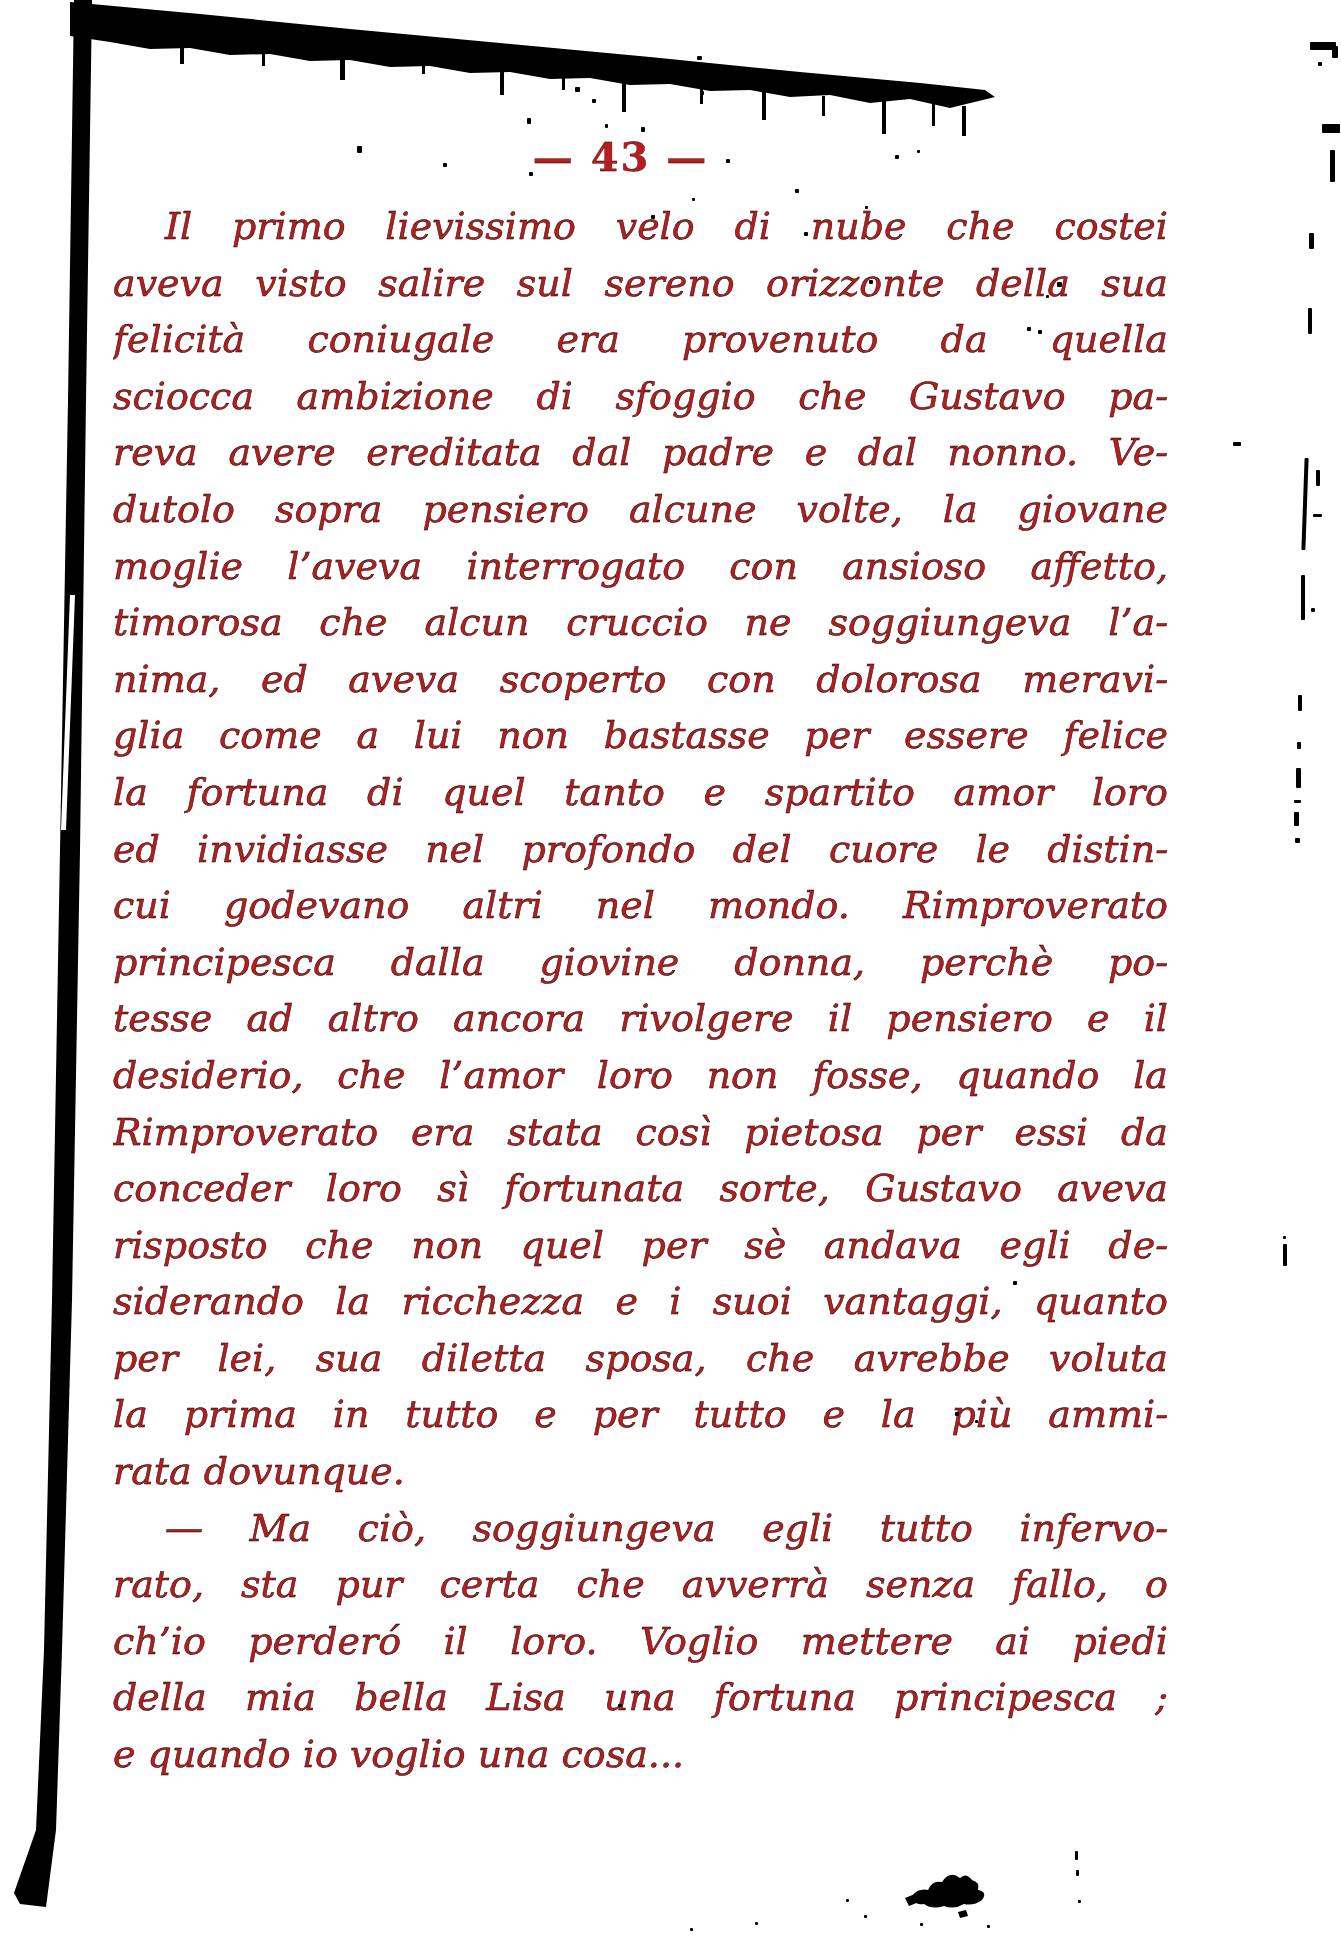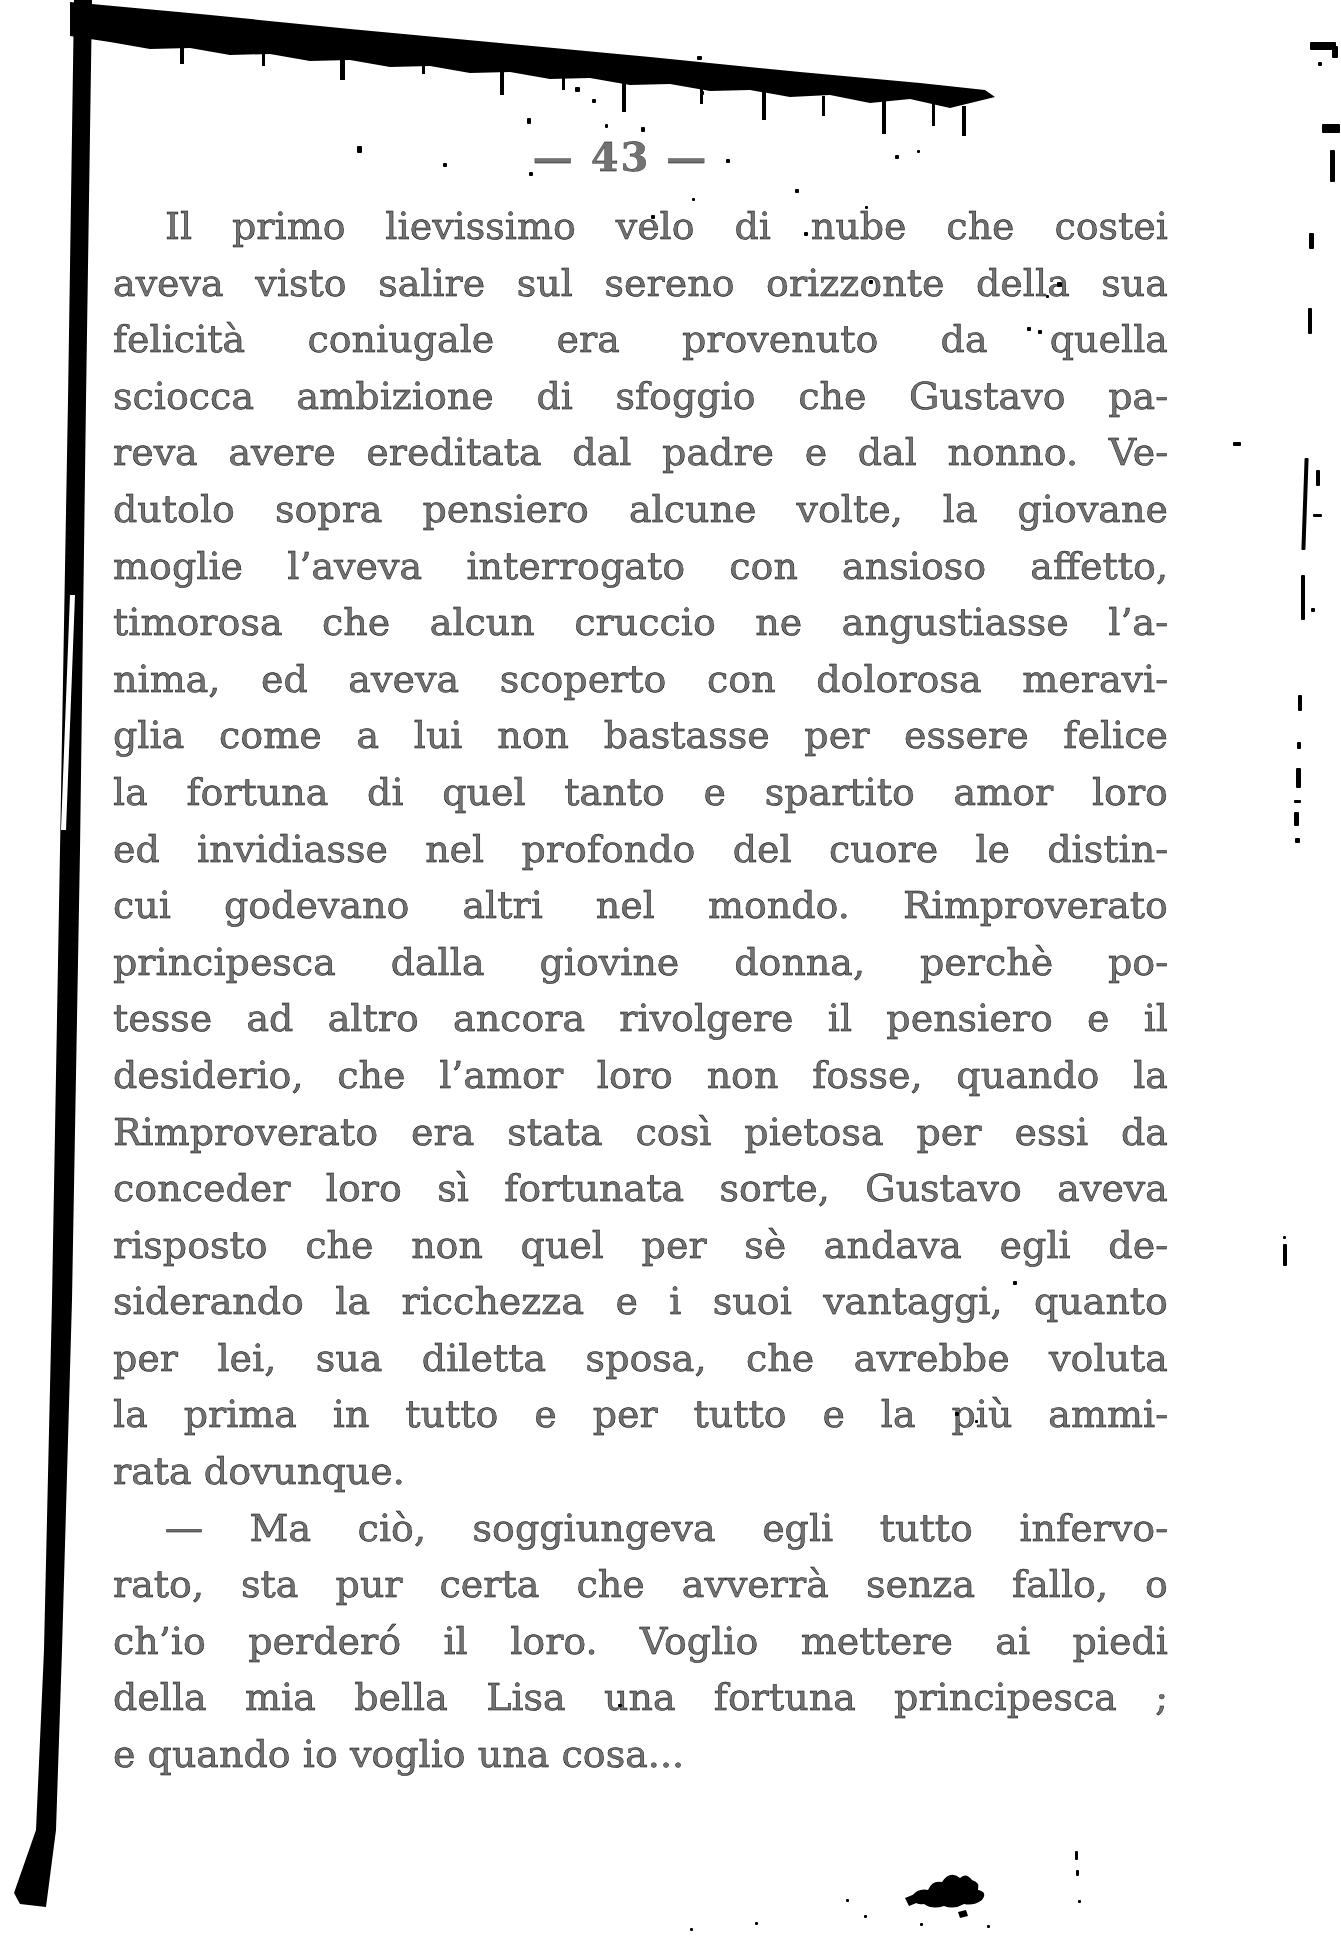--- a/index.html
+++ b/index.html
@@ -2,40 +2,41 @@
 <html><head>
 <meta charset="utf-8">
 <style>
   html,body{margin:0;padding:0;background:#ffffff;}
   .page{
     position:relative;
     width:1341px;height:1940px;
     background:#ffffff;
     overflow:hidden;
     font-family:"DejaVu Serif","Liberation Serif",serif;
-    color:#737373;
+    color:#b91c1c;
   }
   .artifacts-svg{position:absolute;left:0;top:0;pointer-events:none;}
   .page-number{
     position:absolute;left:113px;top:133px;width:1015px;
     text-align:center;
     font-size:40px;font-weight:bold;
     letter-spacing:2px;
     -webkit-text-stroke:0.3px #000;
   }
   .text-column{
     position:absolute;left:113px;top:198px;width:1055px;
     font-size:38px;
     -webkit-text-stroke:0.45px #000;
   }
   .line{
     height:56.6px;line-height:56.6px;
     text-align:justify;
     text-align-last:justify;
     overflow:hidden;
+    font-style:italic;
   }
   .line.indent{text-indent:52px;}
   .line.last{text-align-last:left;}
   .sp{position:absolute;background:#000;display:block;border-radius:1px;}
 </style>
 </head>
 <body>
 
 <div class="page">
 
@@ -79,21 +80,21 @@
 
   <div class="text-column">
       <div>
         <div class="line indent">Il primo lievissimo velo di nube che costei</div>
         <div class="line">aveva visto salire sul sereno orizzonte della sua</div>
         <div class="line">felicità coniugale era provenuto da quella</div>
         <div class="line">sciocca ambizione di sfoggio che Gustavo pa-</div>
         <div class="line">reva avere ereditata dal padre e dal nonno. Ve-</div>
         <div class="line">dutolo sopra pensiero alcune volte, la giovane</div>
         <div class="line">moglie l’aveva interrogato con ansioso affetto,</div>
-        <div class="line">timorosa che alcun cruccio ne angustiasse l’a-</div>
+        <div class="line">timorosa che alcun cruccio ne soggiungeva l’a-</div>
         <div class="line">nima, ed aveva scoperto con dolorosa meravi-</div>
         <div class="line">glia come a lui non bastasse per essere felice</div>
         <div class="line">la fortuna di quel tanto e spartito amor loro</div>
         <div class="line">ed invidiasse nel profondo del cuore le distin-</div>
         <div class="line">cui godevano altri nel mondo. Rimproverato</div>
         <div class="line">principesca dalla giovine donna, perchè po-</div>
         <div class="line">tesse ad altro ancora rivolgere il pensiero e il</div>
         <div class="line">desiderio, che l’amor loro non fosse, quando la</div>
         <div class="line">Rimproverato era stata così pietosa per essi da</div>
         <div class="line">conceder loro sì fortunata sorte, Gustavo aveva</div>

